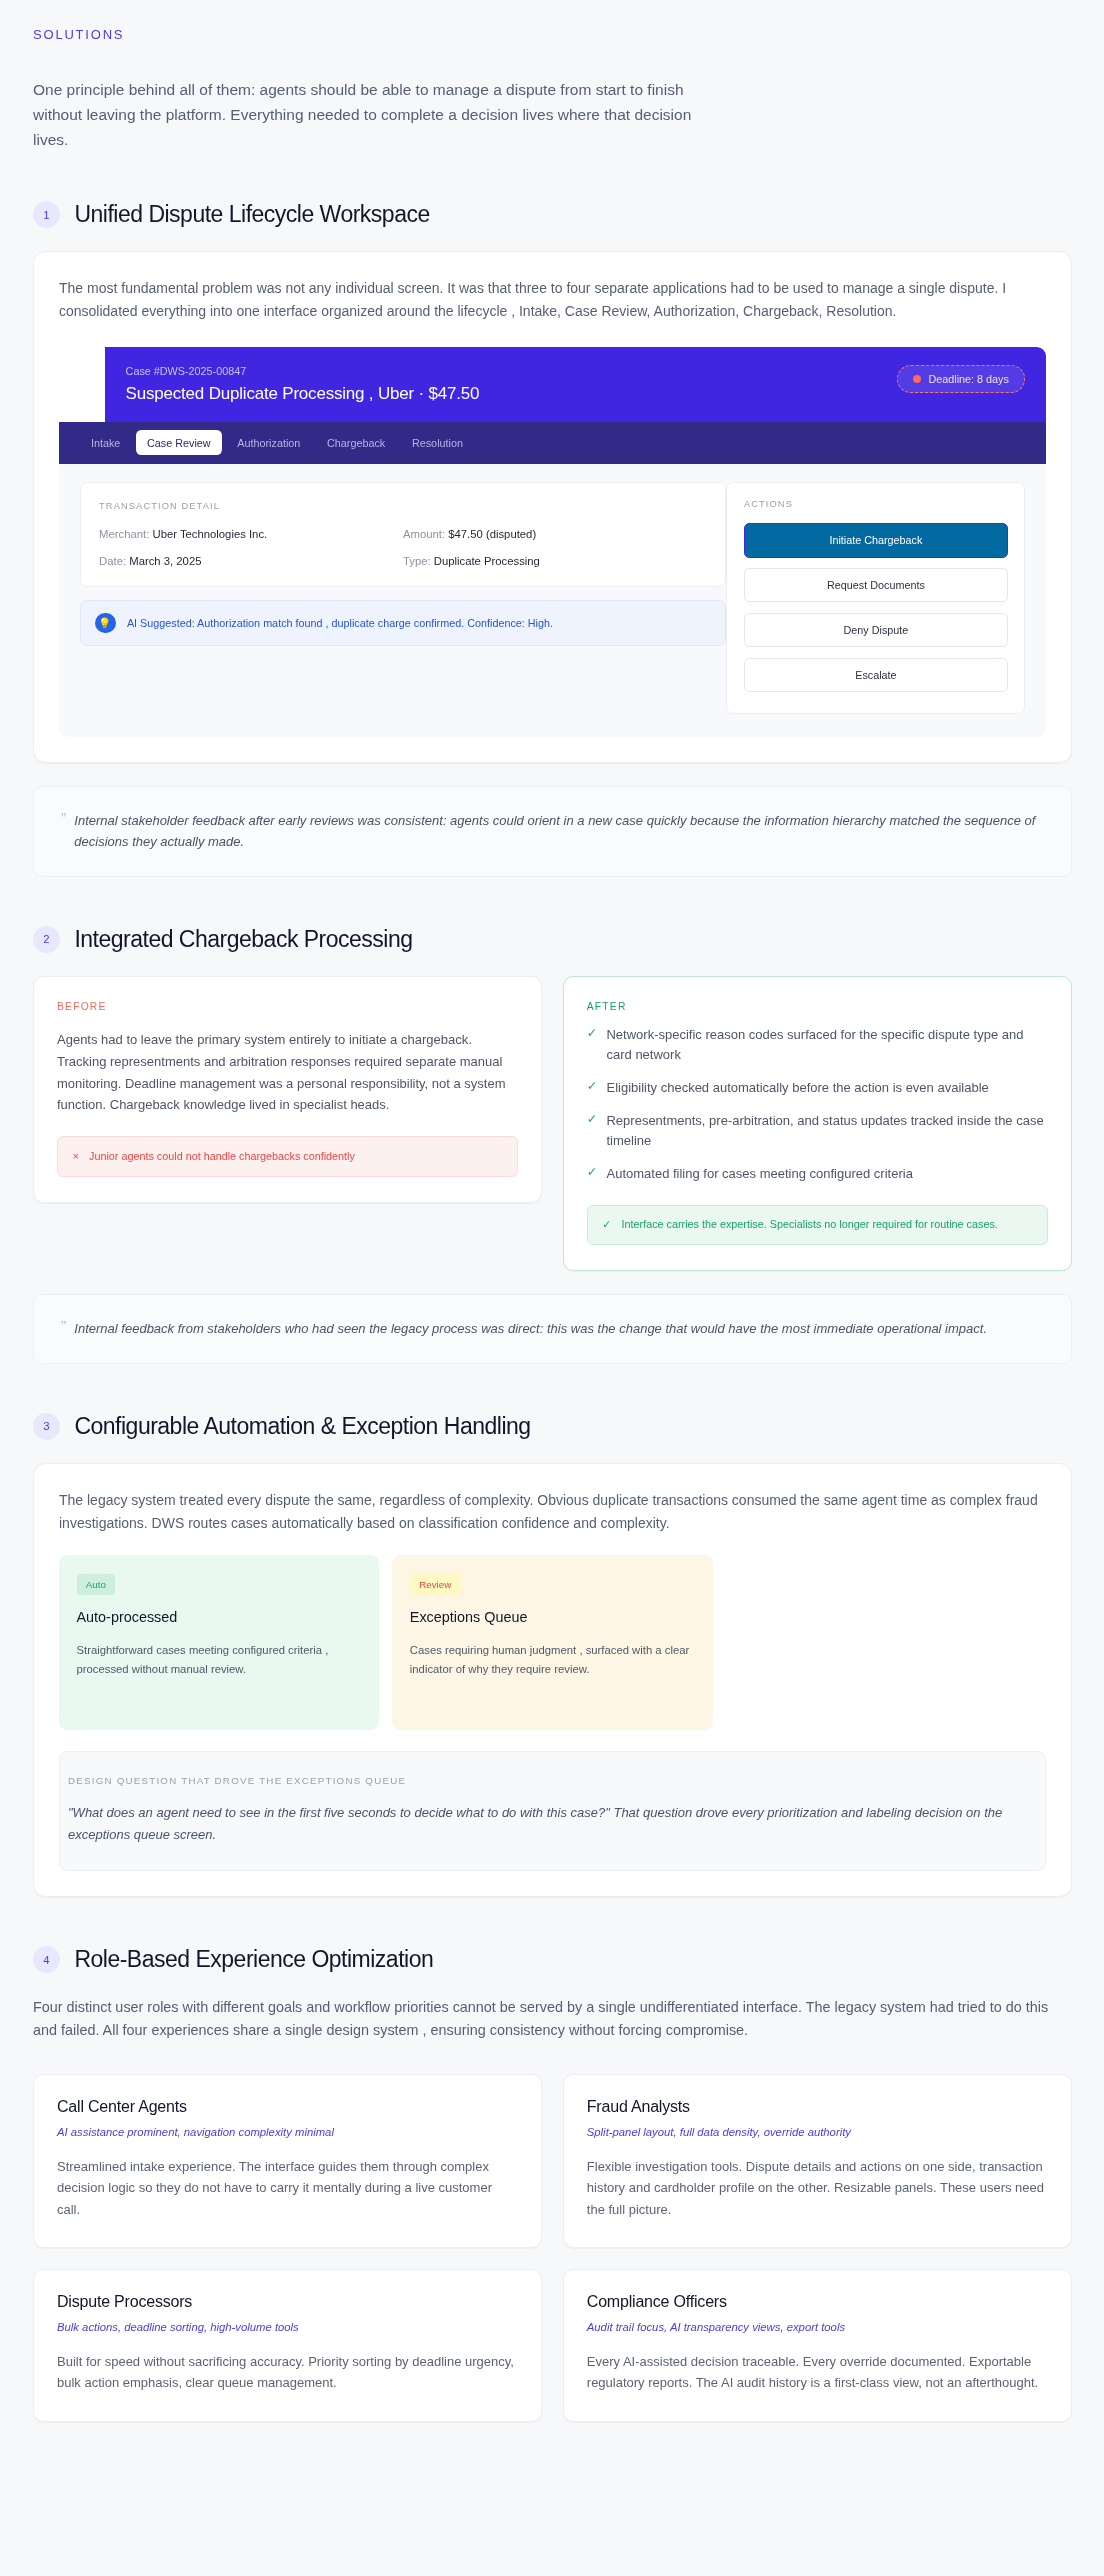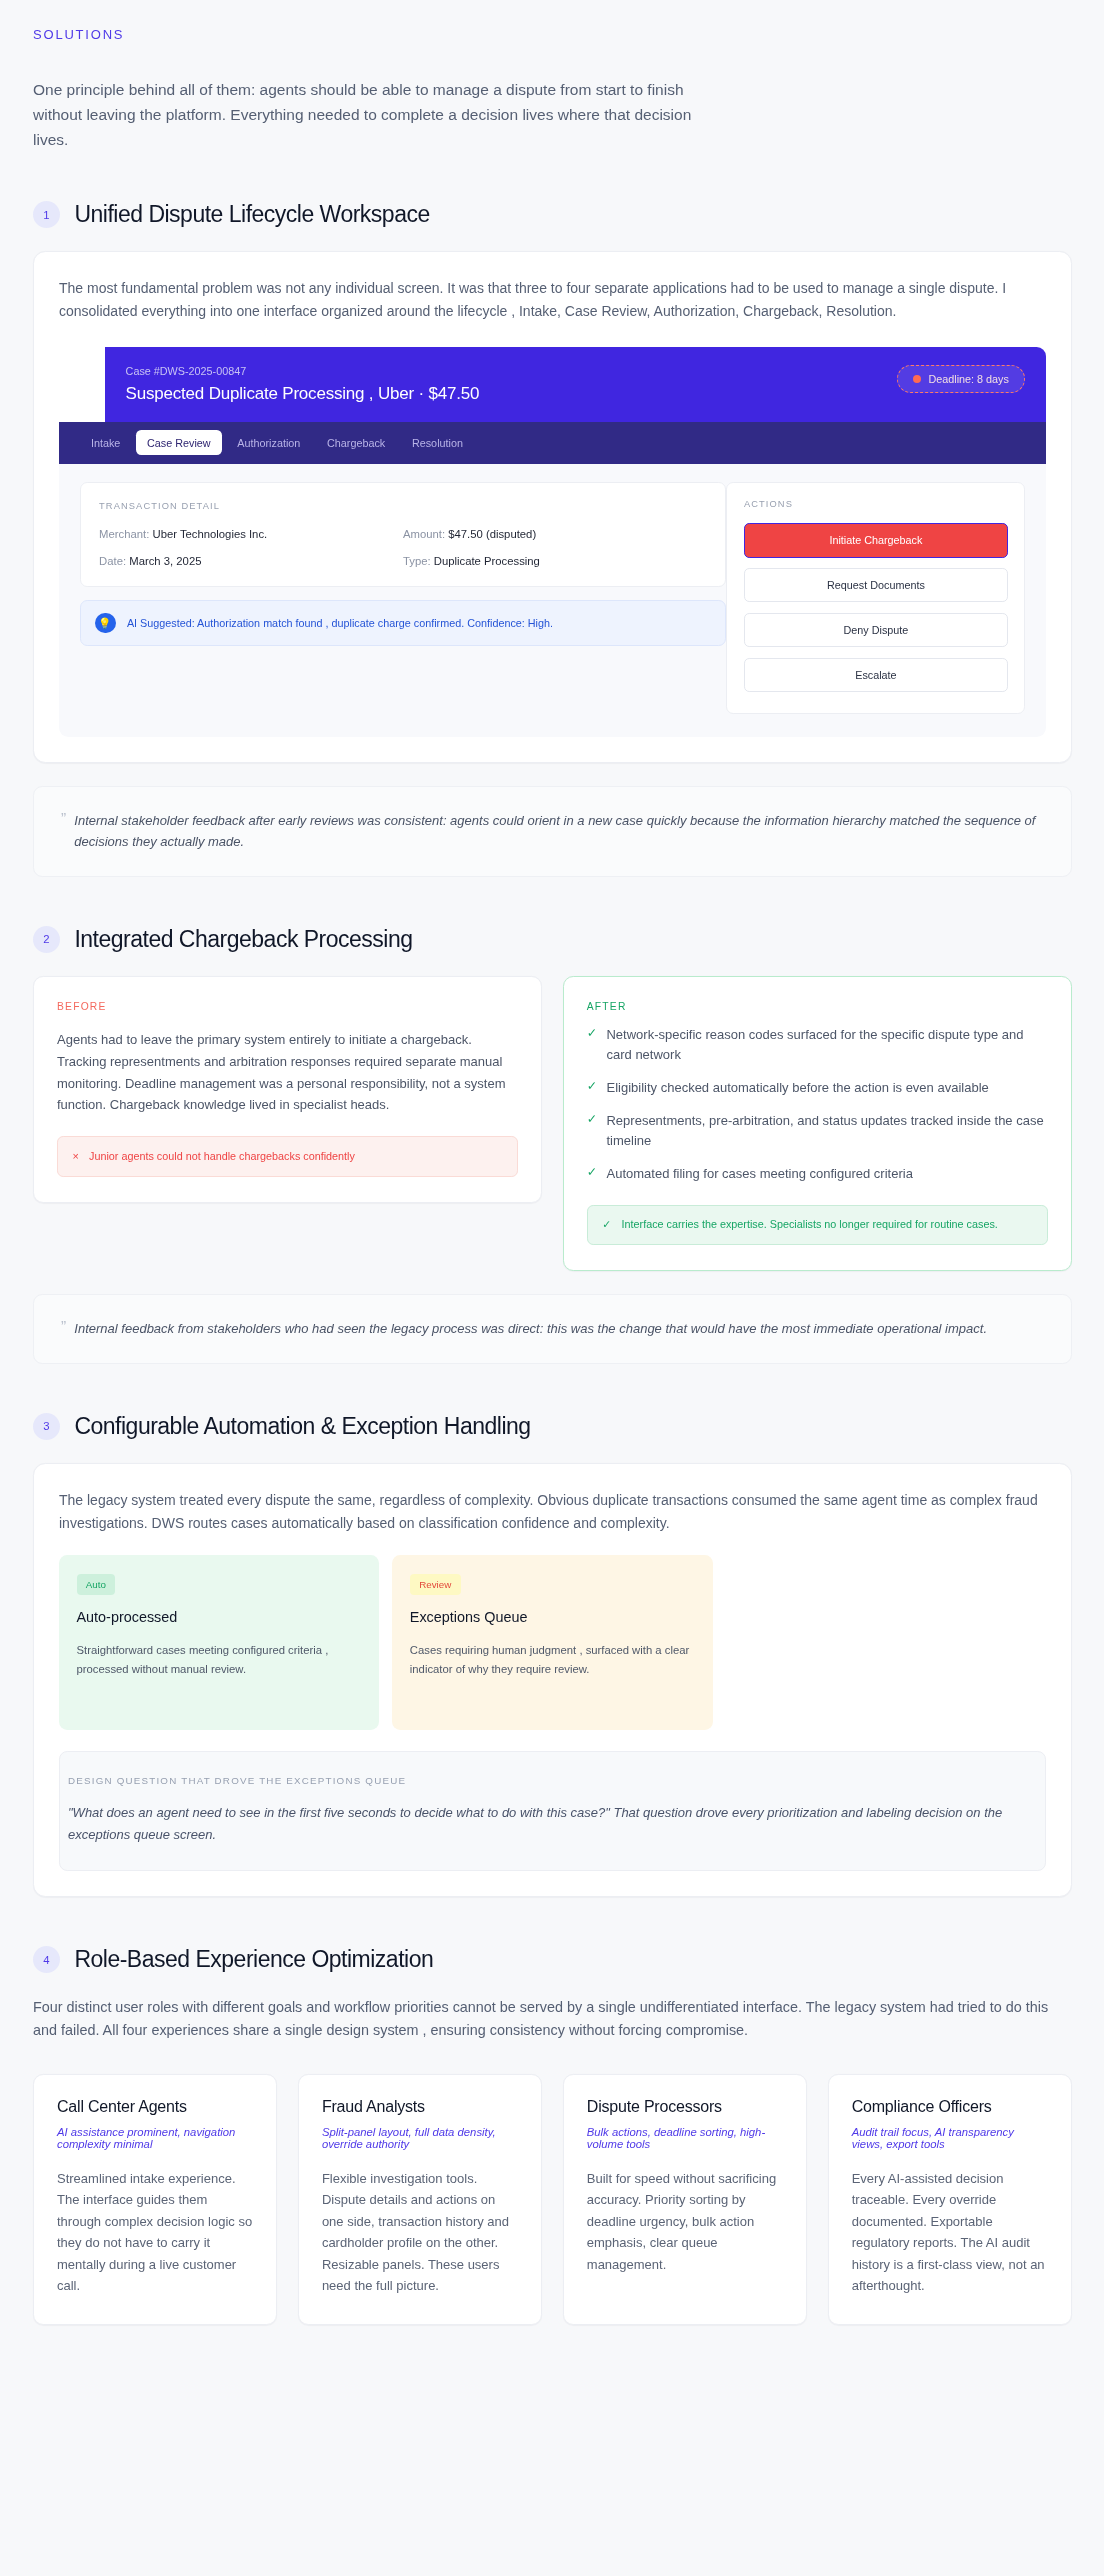--- a/index.html
+++ b/index.html
@@ -186,21 +186,21 @@
     margin-top: 10.3px;
     text-align: center;
     border-radius: 5.2px;
     padding: 10.3px 5.2px;
     font-size: 10.8px;
     border: 0.5px solid #e4e7ee;
     background: #ffffff;
     color: #2b3244;
   }
   .act-btn.primary {
-    background: #ef4444;
+    background: #0369a1;
     border-color: #4026e0;
     color: #ffffff;
     margin-top: 14.4px;
   }
 
   
   .quote {
     margin-top: 23px;
     border: 0.5px solid #eef0f4;
     border-radius: 9.3px;
@@ -307,21 +307,21 @@
     font-style: italic;
     font-size: 13px;
     line-height: 1.66;
     color: #49536a;
   }
 
   
   .role-grid {
     margin-top: 31px;
     display: grid;
-    grid-template-columns: 1fr 1fr 1fr 1fr;
+    grid-template-columns: 1fr 1fr;
     gap: 20.6px;
   }
   .role-card {
     background: #ffffff;
     border: 0.5px solid #eceef3;
     border-radius: 10.3px;
     padding: 23px 23px 27px 23px;
     box-shadow: 0 0.5px 1px rgba(16,23,40,.04);
   }
   .role-name { font-size: 16px; color: #101728; letter-spacing: -0.2px; }

